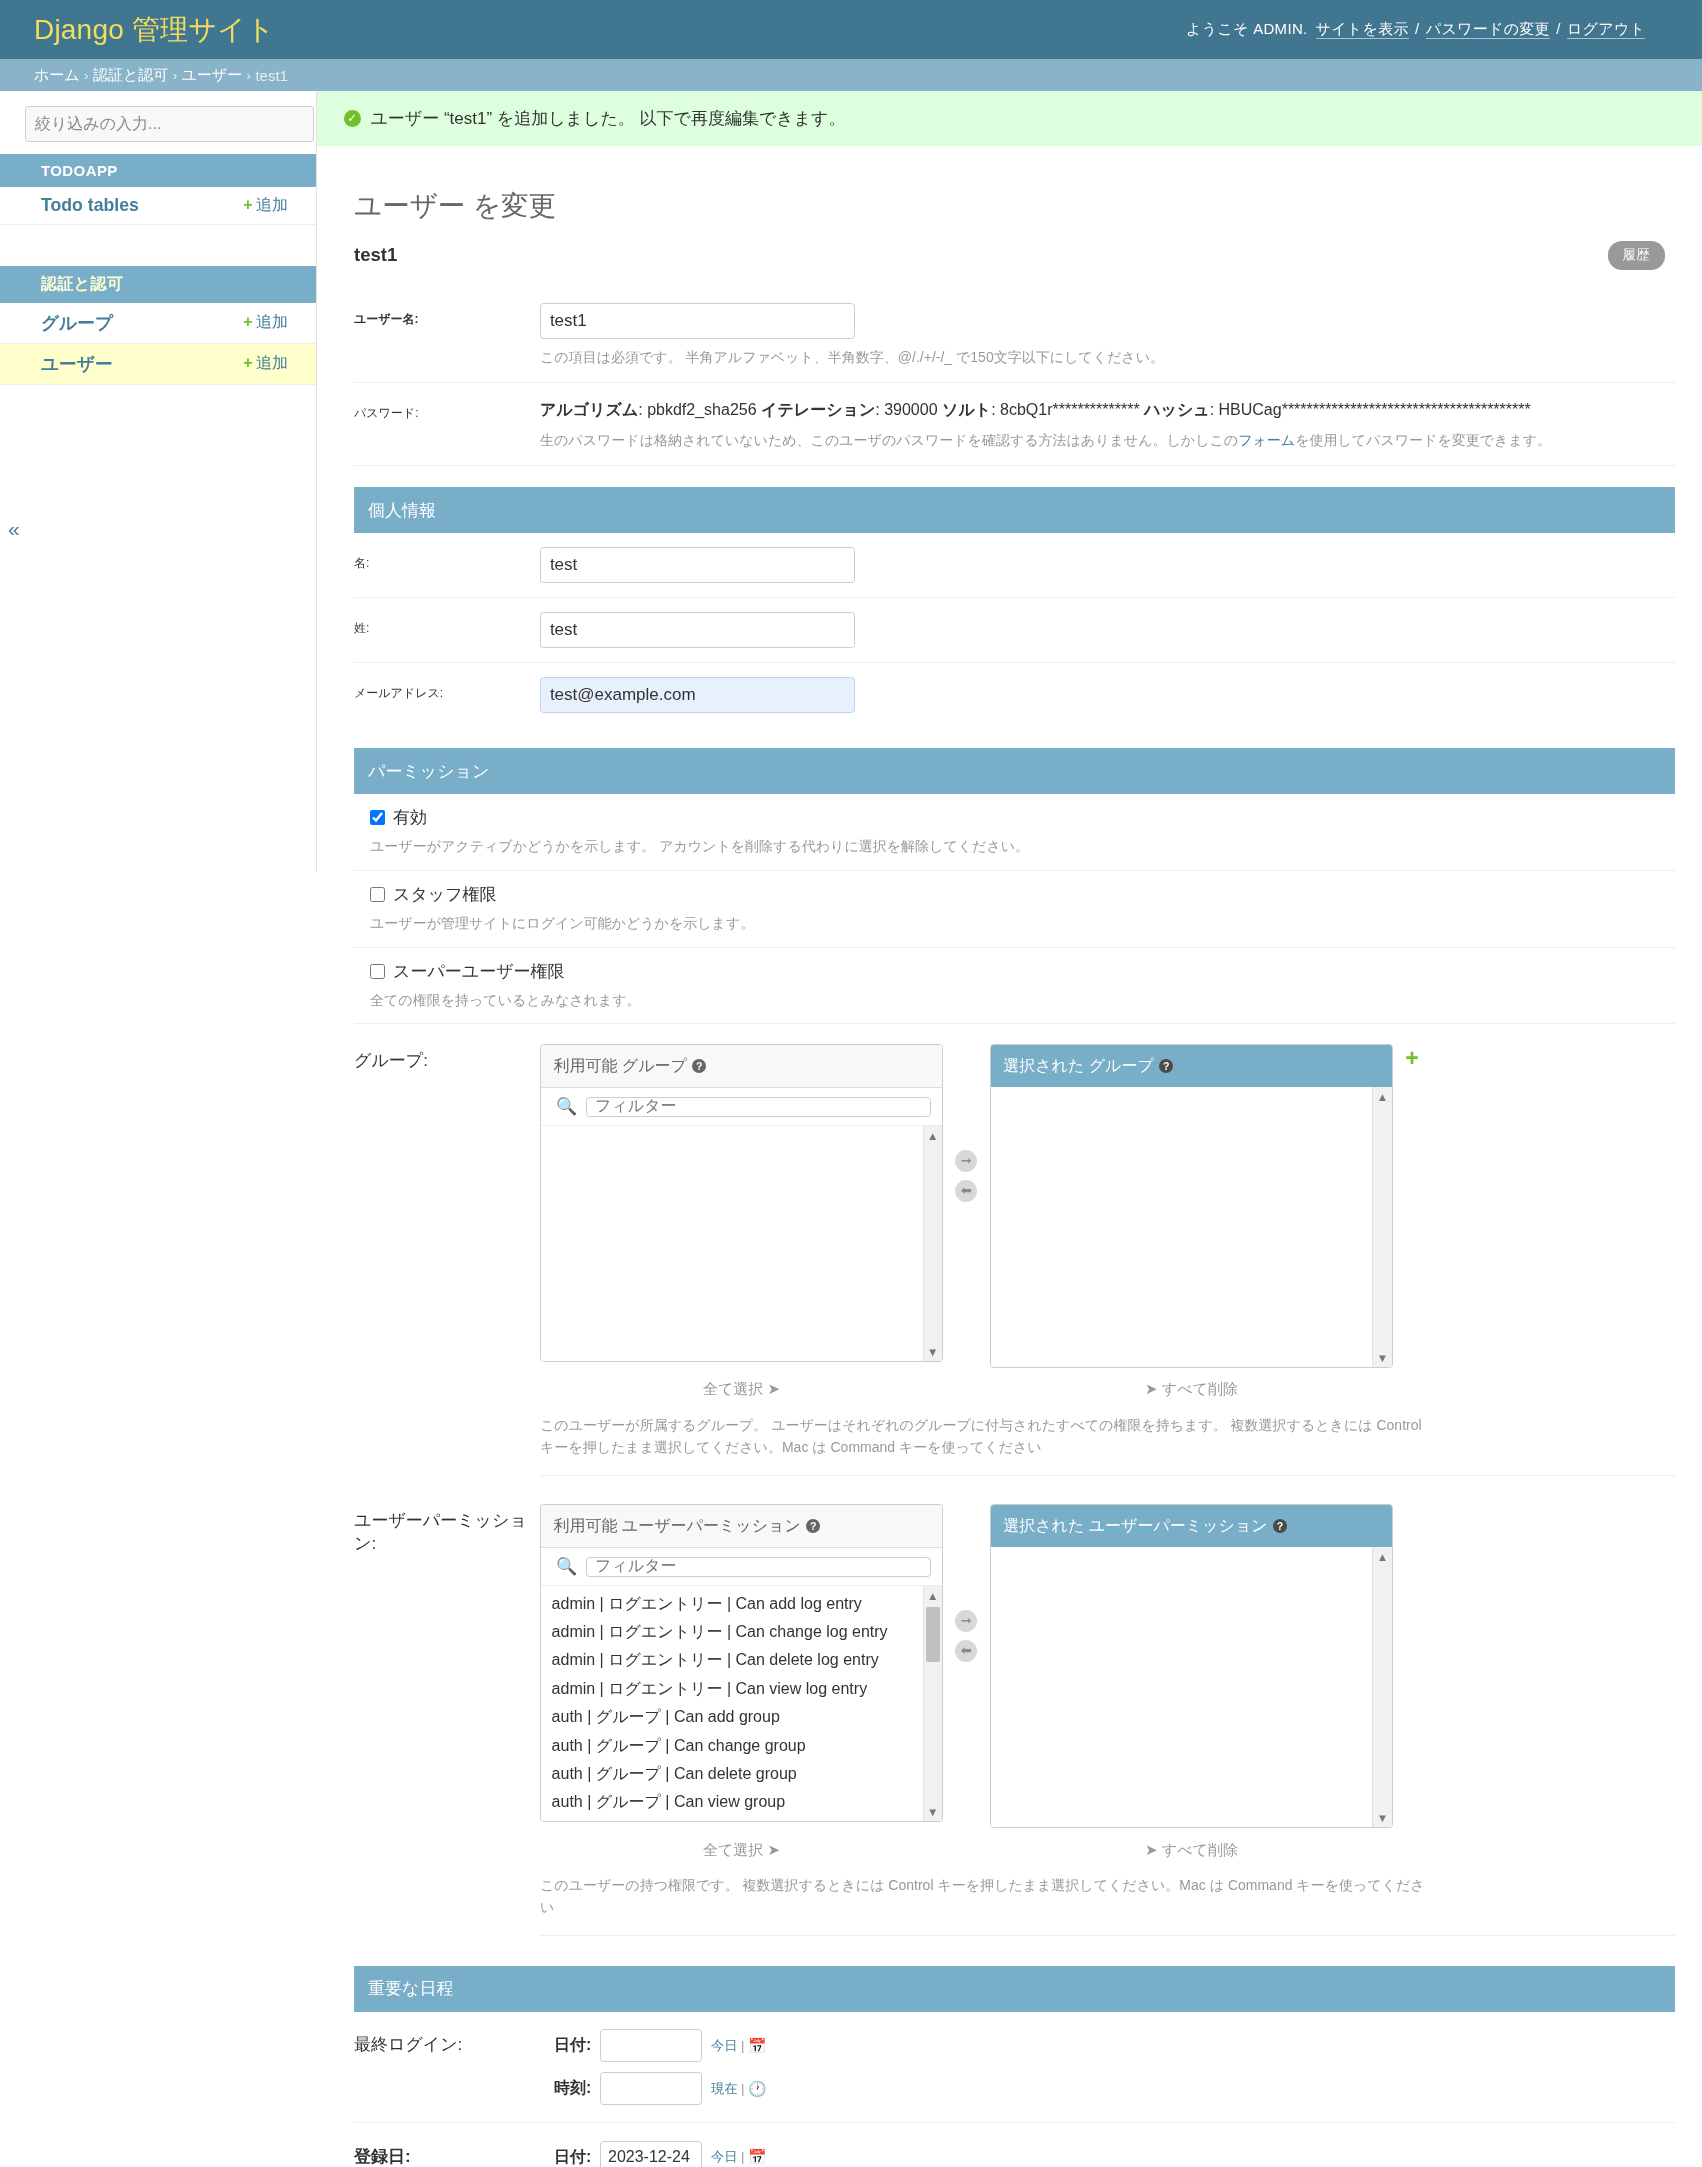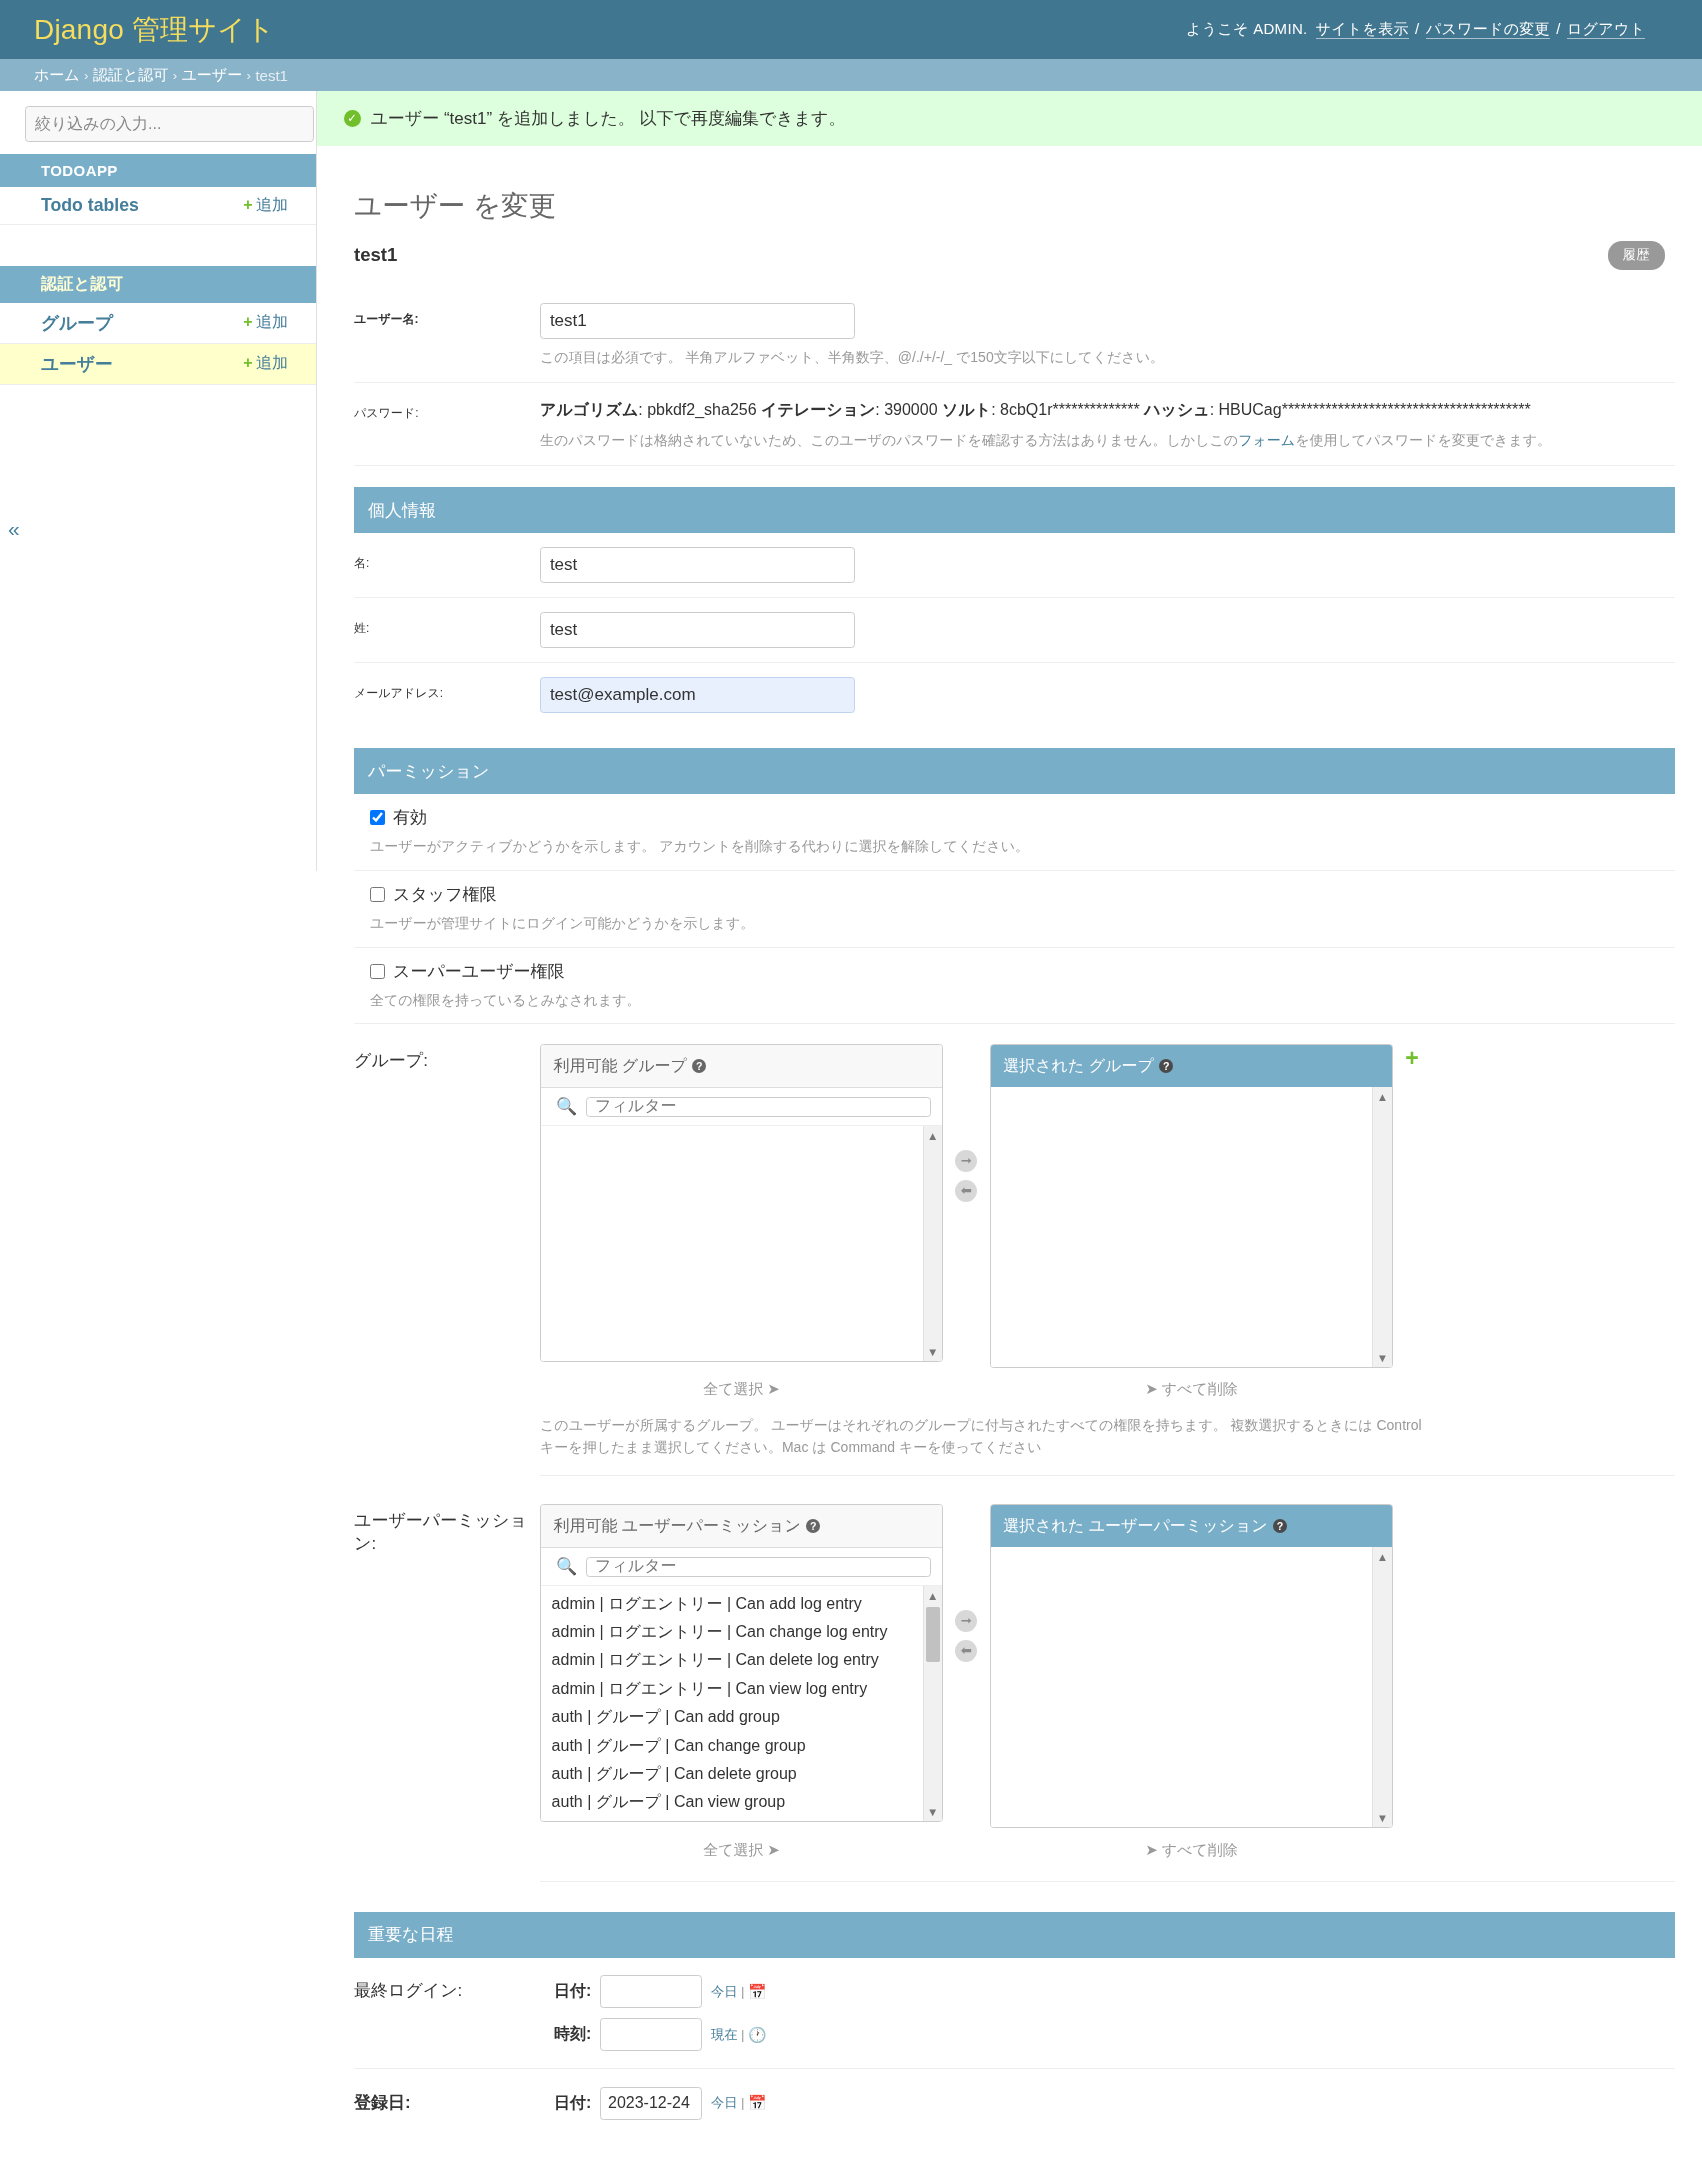--- a/index.html
+++ b/index.html
@@ -337,21 +337,20 @@
     display:flex;
     width:100%;
     margin-top:7px;
   }
   .sel-foot-cell {
     width:403px;
     text-align:center;
     font-size:15px;
     color:#999;
     padding:5.3px 0;
-    font-family:Liberation Serif, serif;
   }
   .sel-foot-cell.right { margin-left:47px; }
   .sel-foot-cell a { color:#999; }
   .add-related {
     color:#70bf2b;
     font-size:23px;
     font-weight:bold;
     margin-left:12.4px;
     line-height:1;
     padding-top:3.5px;
@@ -641,20 +640,21 @@
 
             <div class="selector-footer">
               <div class="sel-foot-cell">
                 <a href="#"><span>全て選択</span> ➤</a>
               </div>
               <div class="sel-foot-cell right">
                 <a href="#">➤ <span>すべて削除</span></a>
               </div>
             </div>
 
+            <div class="selector-help">このユーザーの持つ権限です。 複数選択するときには Control キーを押したまま選択してください。Mac は Command キーを使ってください</div>
             <div class="sel-divider"></div>
           </div>
         </div>
       </fieldset>
 
       <fieldset class="module">
         <h2>重要な日程</h2>
 
         <div class="dt-row bordered">
           <label>最終ログイン:</label>

